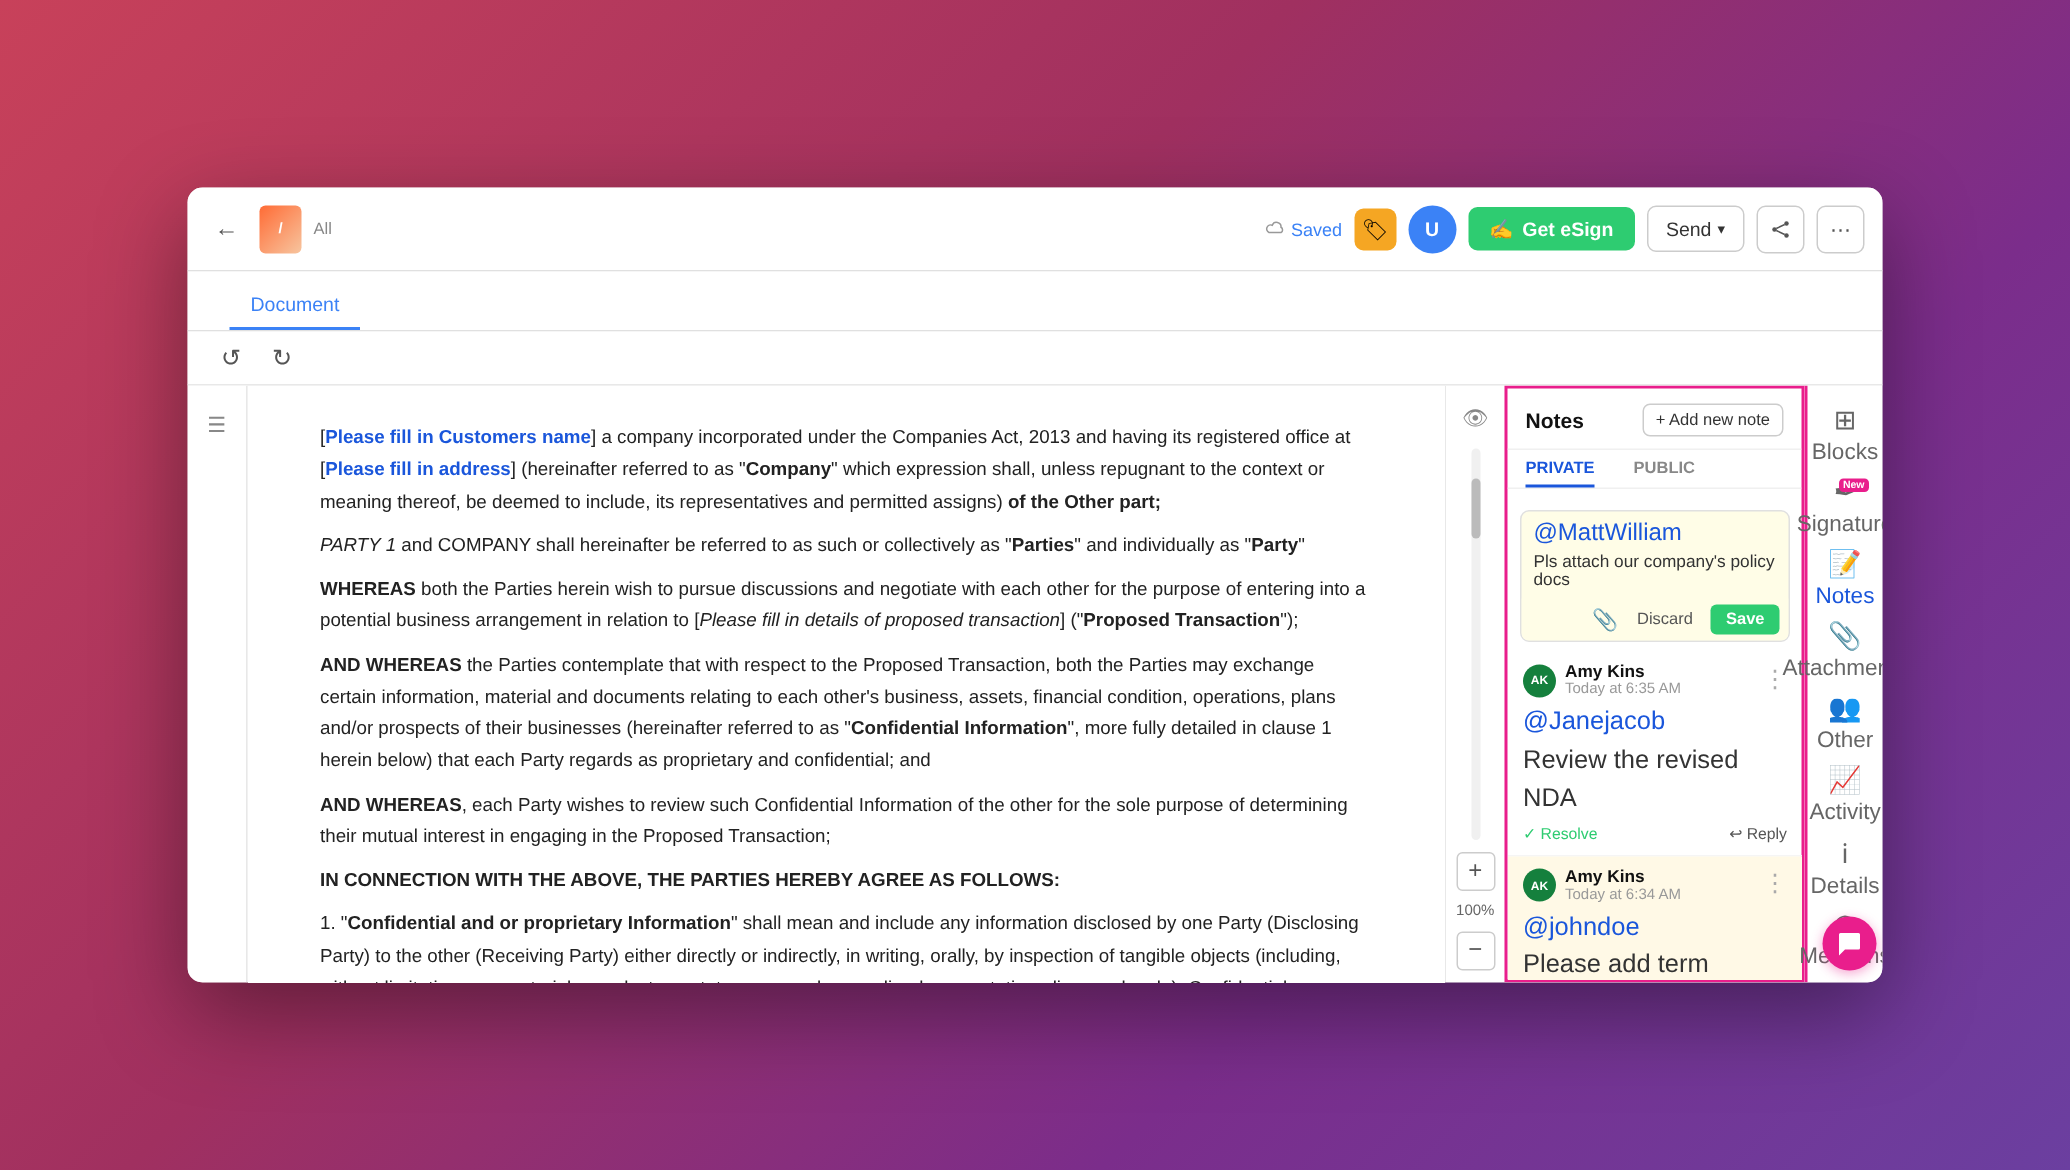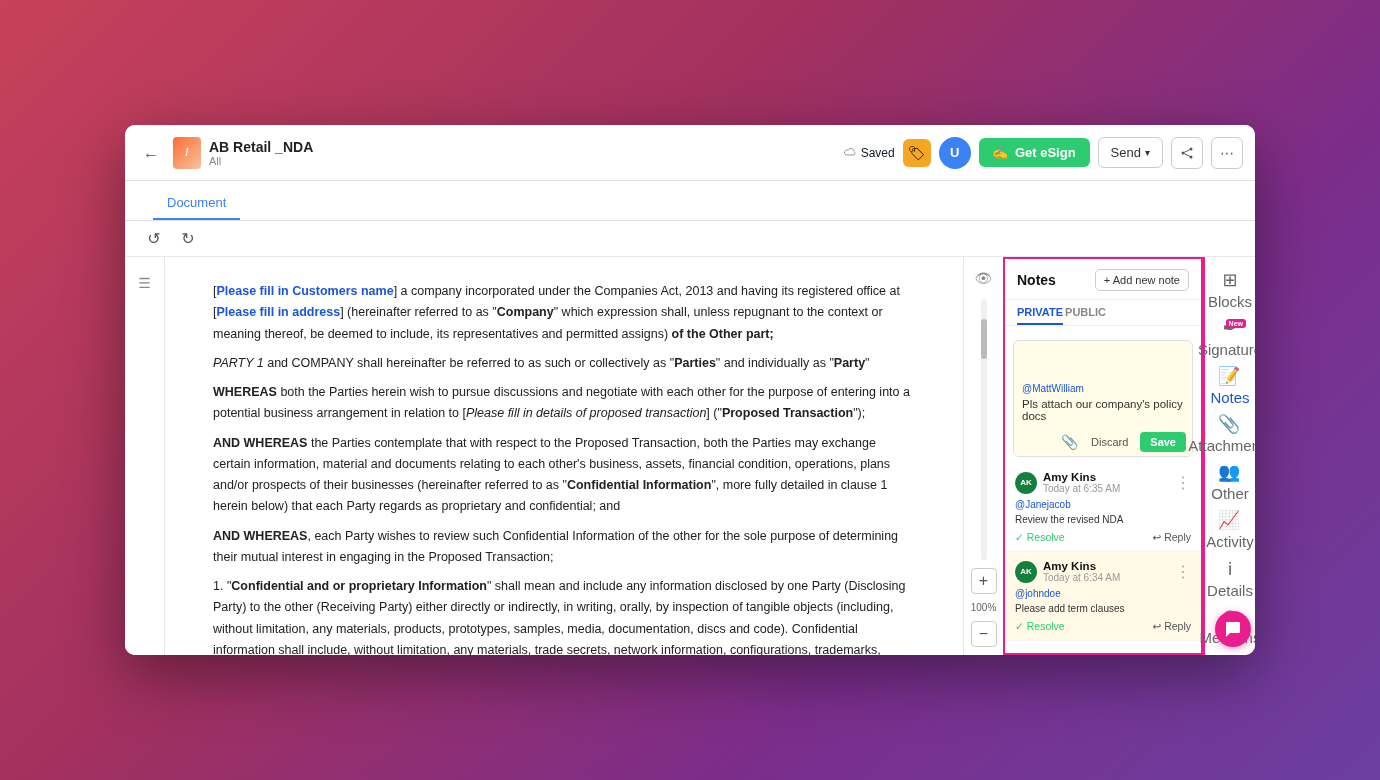--- a/index.html
+++ b/index.html
@@ -45,21 +45,21 @@
       border-radius: 4px;
       display: flex; align-items: center; justify-content: center;
       color: white; font-size: 10px; font-weight: bold;
       flex-shrink: 0;
     }
     .doc-title-area { display: flex; flex-direction: column; flex: 1; }
     .doc-title { font-size: 14px; font-weight: 600; color: #222; }
     .doc-subtitle { font-size: 11px; color: #888; }
     .saved-badge {
       display: flex; align-items: center; gap: 4px;
-      font-size: 12px; color: #0f172a;
+      font-size: 12px; color: #3b82f6;
     }
     .saved-badge svg { width: 14px; height: 14px; }
     .header-actions { display: flex; align-items: center; gap: 8px; margin-left: auto; }
     .btn-esign {
       background: #2ecc71; color: white;
       border: none; border-radius: 6px;
       padding: 7px 14px; font-size: 13px; font-weight: 600;
       cursor: pointer; display: flex; align-items: center; gap: 6px;
     }
     .btn-send {
@@ -192,21 +192,21 @@
     }
     .notes-title { font-size: 14px; font-weight: 700; color: #111; }
     .btn-add-note {
       background: #fff; color: #333;
       border: 1px solid #ccc; border-radius: 5px;
       padding: 4px 8px; font-size: 11px; cursor: pointer;
       font-weight: 500;
       margin-left: 10px;
     }
     .notes-tabs {
-      display: flex; gap: 2px;
+      display: flex; gap: 26px;
       padding: 6px 12px 0;
       border-bottom: 1px solid #f0f0f0;
     }
     .notes-tab {
       font-size: 11px; font-weight: 600; color: #888;
       padding-bottom: 5px; cursor: pointer;
       border-bottom: 2px solid transparent;
     }
     .notes-tab.active { color: #1a56db; border-bottom: 2px solid #1a56db; }
     .notes-content { flex: 1; overflow-y: auto; padding: 8px 0; }
@@ -244,21 +244,21 @@
     }
     .note-user-info { display: flex; align-items: center; gap: 6px; }
     .note-avatar {
       width: 22px; height: 22px; border-radius: 50%;
       background: #15803d; display: flex; align-items: center; justify-content: center;
       color: white; font-size: 8px; font-weight: 700; flex-shrink: 0;
     }
     .note-user-name { font-size: 11.5px; font-weight: 600; color: #111; }
     .note-time { font-size: 10px; color: #999; }
     .note-more { color: #aaa; cursor: pointer; font-size: 16px; line-height: 1; }
-    .note-body { font-size: 10px; color: #333; line-height: 1.5; margin-bottom: 4px; }
+    .note-body { font-size: 17px; color: #333; line-height: 1.5; margin-bottom: 4px; }
     .note-body .mention { color: #1a56db; font-weight: 500; }
     .note-footer {
       display: flex; align-items: center; justify-content: space-between;
       margin-top: 0;
     }
     .btn-resolve {
       font-size: 10.5px; color: #2ecc71; background: none;
       border: none; cursor: pointer; display: flex; align-items: center; gap: 3px;
     }
     .btn-reply {
@@ -320,21 +320,20 @@
 <div class="app-window">
 
   <div class="header">
     <div class="back-btn">
       <span>←</span>
     </div>
     <div class="doc-icon">
       <span>/</span>
     </div>
     <div class="doc-title-area">
-      <span class="doc-title">AB Retail _NDA</span>
       <span class="doc-subtitle">All</span>
     </div>
     <div class="saved-badge">
       <svg viewBox="0 0 14 14" fill="none" xmlns="http://www.w3.org/2000/svg">
         <path d="M11 5.5A3 3 0 0 0 5.2 4.2 2.5 2.5 0 0 0 3 9h8a2 2 0 0 0 0-3.5Z" stroke="#999" stroke-width="1" fill="none"></path>
       </svg>
       <span>Saved</span>
     </div>
     <div class="header-actions">
       <div class="toolbar-icon-btn">
@@ -394,20 +393,23 @@
         <p>
           <strong>WHEREAS</strong> both the Parties herein wish to pursue discussions and negotiate with each other for the purpose of entering into a potential business arrangement in relation to [<em>Please fill in details of proposed transaction</em>] ("<strong>Proposed Transaction</strong>");
         </p>
         <p>
           <strong>AND WHEREAS</strong> the Parties contemplate that with respect to the Proposed Transaction, both the Parties may exchange certain information, material and documents relating to each other's business, assets, financial condition, operations, plans and/or prospects of their businesses (hereinafter referred to as "<strong>Confidential Information</strong>", more fully detailed in clause 1 herein below) that each Party regards as proprietary and confidential; and
         </p>
         <p>
           <strong>AND WHEREAS</strong>, each Party wishes to review such Confidential Information of the other for the sole purpose of determining their mutual interest in engaging in the Proposed Transaction;
         </p>
         <p>
+          <strong>IN CONNECTION WITH THE ABOVE, THE PARTIES HEREBY AGREE AS FOLLOWS:</strong>
+        </p>
+        <p>
           1. "<strong>Confidential and or proprietary Information</strong>" shall mean and include any information disclosed by one Party (Disclosing Party) to the other (Receiving Party) either directly or indirectly, in writing, orally, by inspection of tangible objects (including, without limitation, any materials, products, prototypes, samples, media, documentation, discs and code). Confidential information shall include, without limitation, any materials, trade secrets, network information, configurations, trademarks, brand name, know-how, business and marketing plans, financial and operational information, and all other non-public information, material or data relating to the current and/ or future business and operations of the Disclosing Party and analysis, compilations, studies, summaries, extracts or other documentation prepared by the Disclosing Party. Confidential Information may also include information disclosed to the Receiving Party by third parties on behalf of the Disclosing Party.
         </p>
 
       </div>
 
       <div class="doc-right-controls">
         <div class="eye-icon">👁</div>
         <div style="flex:1; display:flex; align-items:center; justify-content:center;">
           <div class="scrollbar-track">
             <div class="scrollbar-thumb"></div>
@@ -431,21 +433,21 @@
       </div>
 
       <div class="notes-tabs">
         <div class="notes-tab active">PRIVATE</div>
         <div class="notes-tab">PUBLIC</div>
       </div>
 
       <div class="notes-content">
 
         <div class="new-note-box">
-          <div style="padding: 6px 8px 2px; font-size:10px; color:#1a56db; font-weight:500;margin-top:36px;">
+          <div style="padding: 6px 8px 2px; font-size:16px; color:#1a56db; font-weight:500;">
             <span>@MattWilliam</span>
           </div>
           <div style="padding: 2px 8px 6px; font-size:11.5px; color:#333;">Pls attach our company's policy docs</div>
           <div class="new-note-actions">
             <span class="attach-icon">📎</span>
             <button class="btn-discard">Discard</button>
             <button class="btn-save">Save</button>
           </div>
         </div>
 

